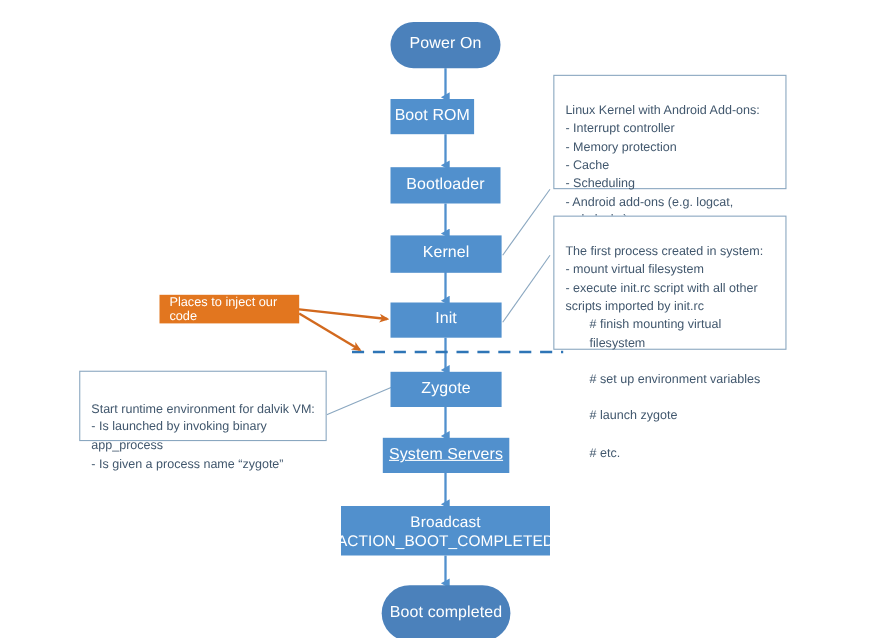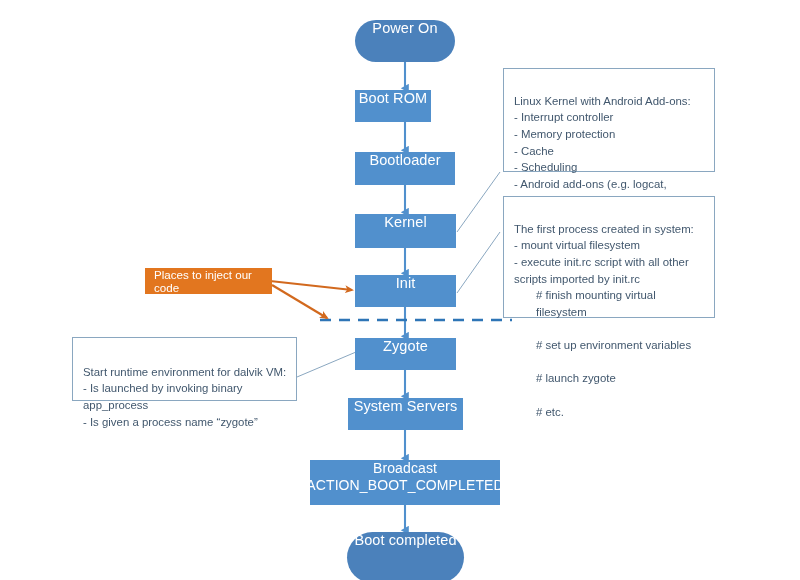--- a/index.html
+++ b/index.html
@@ -24,21 +24,21 @@
     position: absolute;
     left: 0; top: 0;
     width: 800px;
     height: 580px;
   }
   
   .node {
     position: absolute;
     box-sizing: border-box;
     display: flex;
-    align-items: flex-start;
+    align-items: center;
     justify-content: center;
     text-align: center;
     color: #ffffff;
     background: #5190cd;
     font-size: 14.5px;
     line-height: 1.18;
     letter-spacing: .1px;
     z-index: 3;
   }
   .node.terminator {
@@ -136,21 +136,21 @@
   </div>
 
   <div class="node" style="left:355px; top:275px; width:101px; height:32px;">
     <span>Init</span>
   </div>
 
   <div class="node" style="left:355px; top:338px; width:101px; height:32px;">
     <span>Zygote</span>
   </div>
 
-  <div class="node" style="left:348px; top:398px; width:115px; height:32px;">
+  <div class="node" style="left:348px; top:398px; width:115px; height:32px;text-decoration:underline;">
     <span>System Servers</span>
   </div>
 
   <div class="node wide" style="left:310px; top:460px; width:190px; height:45px; white-space:pre-line;">
     <span>Broadcast
 ACTION_BOOT_COMPLETED</span>
   </div>
 
   <div class="node terminator" style="left:347px; top:532px; width:117px; height:51px;">
     <span>Boot completed</span>

